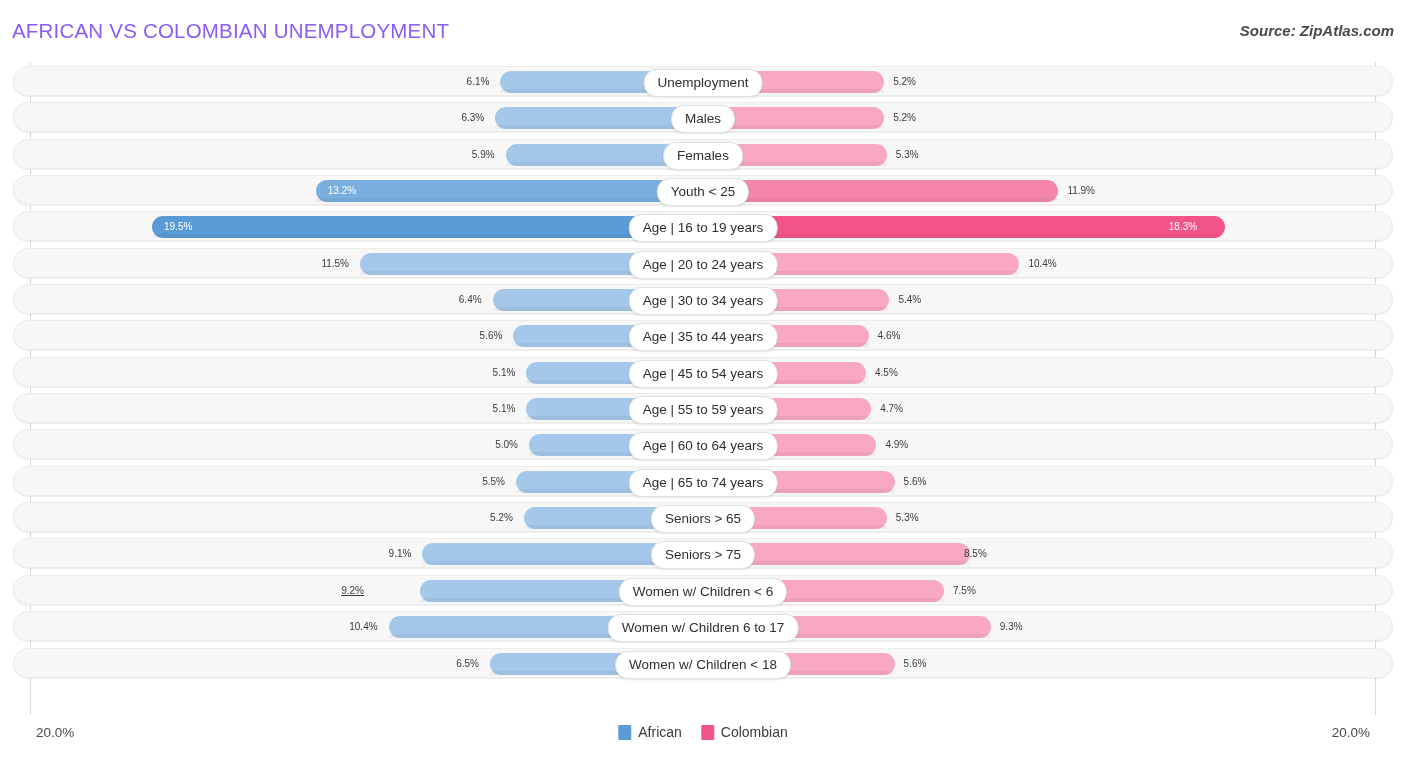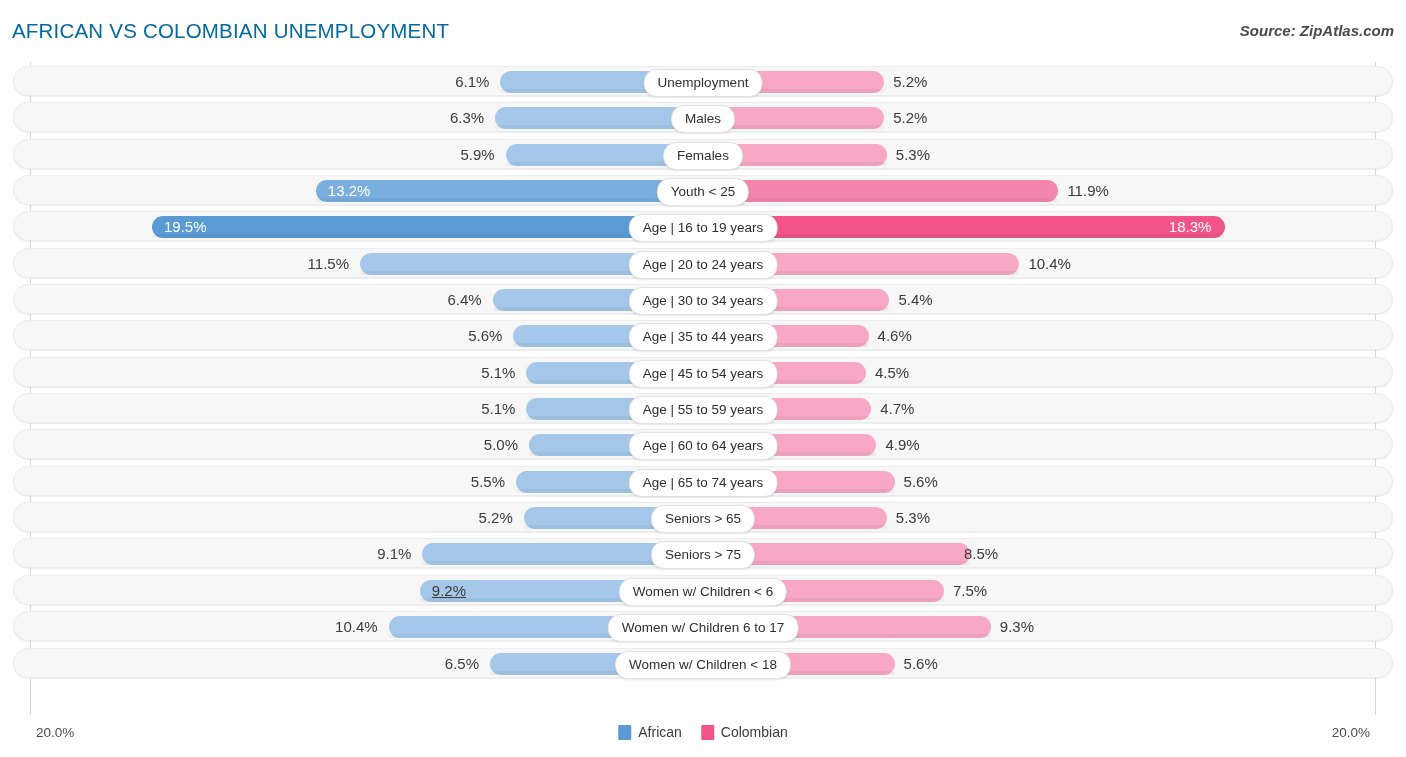--- a/index.html
+++ b/index.html
@@ -29,21 +29,21 @@
     left: 0;
     width: 1406px;
     height: 62px;
   }
   .chart-title {
     position: absolute;
     left: 12px;
     top: 19px;
     font-size: 20.5px;
     letter-spacing: 0.2px;
-    color: #0369a1;
+    color: #8b5cf6;
     font-weight: 400;
     white-space: nowrap;
   }
   .source {
     position: absolute;
     right: 12px;
     top: 22px;
     font-size: 15px;
     font-style: italic;
     font-weight: bold;
@@ -120,21 +120,21 @@
     height: 4px;
     border-radius: inherit;
     background: rgba(0,0,0,0.045);
   }
 
   .val {
     position: absolute;
     top: 0;
     height: 30px;
     line-height: 30px;
-    font-size: 15px;
+    font-size: 10px;
     color: #3b3b3b;
     white-space: nowrap;
   }
   .val.inbar { color: #ffffff; }
 
   .cat {
     position: absolute;
     left: 50%;
     top: 2px;
     transform: translateX(-50%);
@@ -332,21 +332,21 @@
             <div class="bar right" style="left: 690px; width: 266px;"></div>
             <div class="val" style="right: 980.6px;">9.1%</div>
             <div class="val" style="left: 950px;">8.5%</div>
             <div class="cat">Seniors &gt; 75</div>
           </div>
         </div>
         <div class="row">
           <div class="track">
             <div class="bar left" style="left: 405.8px; width: 284.2px;"></div>
             <div class="bar right" style="left: 690px; width: 240px;"></div>
-            <div class="val" style="right: 926px; text-decoration: underline;">9.2%</div>
+            <div class="val" style="right: 1028px; text-decoration: underline;">9.2%</div>
             <div class="val" style="left: 939px;">7.5%</div>
             <div class="cat">Women w/ Children &lt; 6</div>
           </div>
         </div>
         <div class="row">
           <div class="track">
             <div class="bar left" style="left: 374.6px; width: 315.4px;"></div>
             <div class="bar right" style="left: 690px; width: 286.8px;"></div>
             <div class="val" style="right: 1014.4px;">10.4%</div>
             <div class="val" style="left: 985.8px;">9.3%</div>

